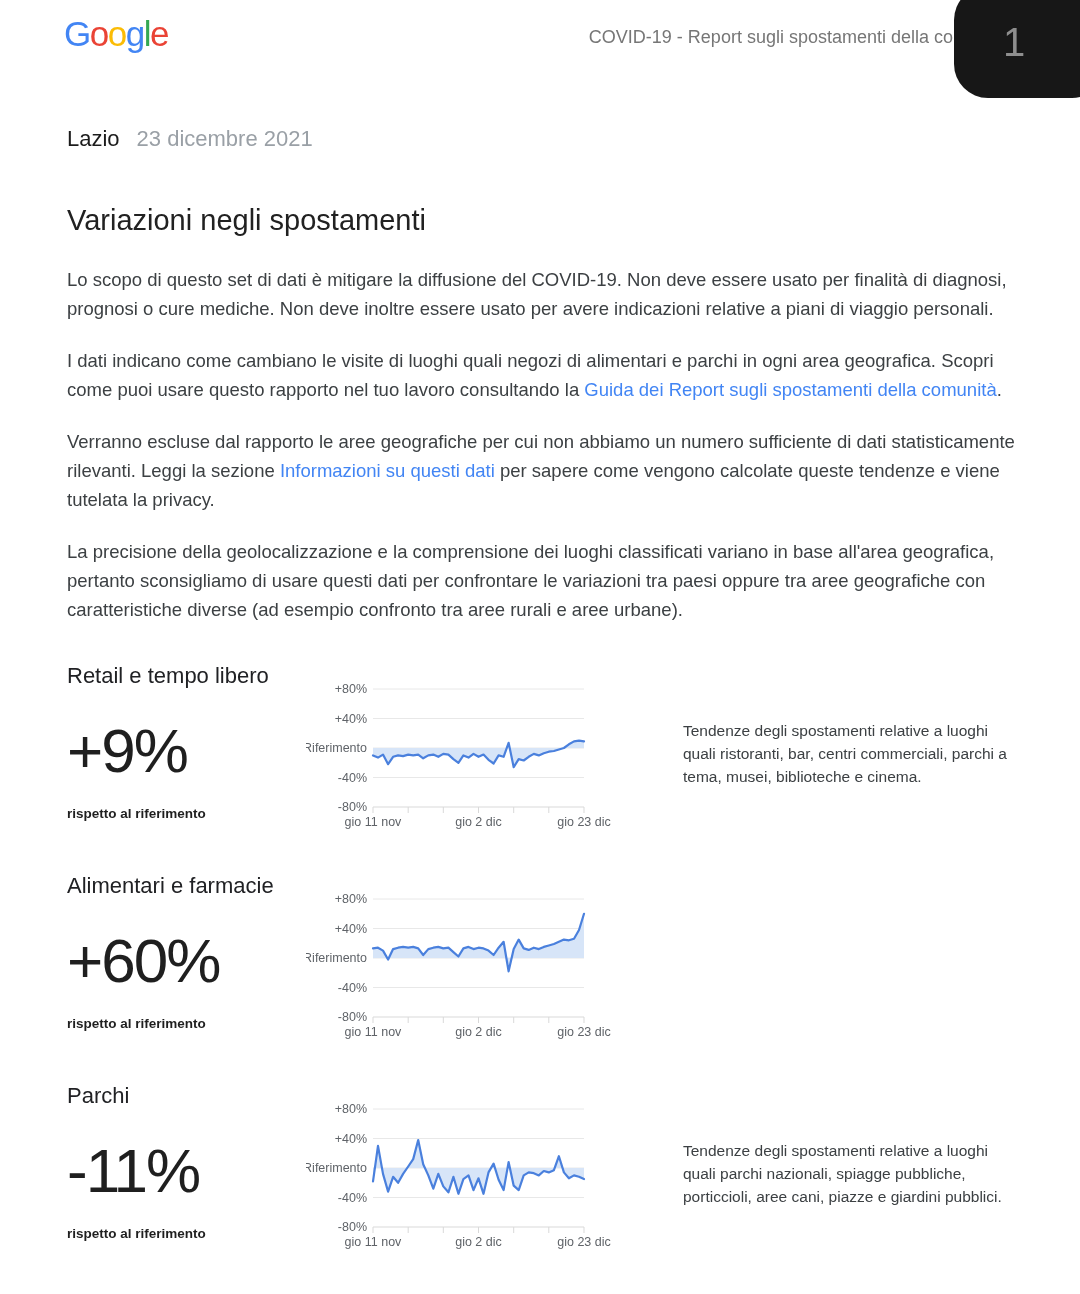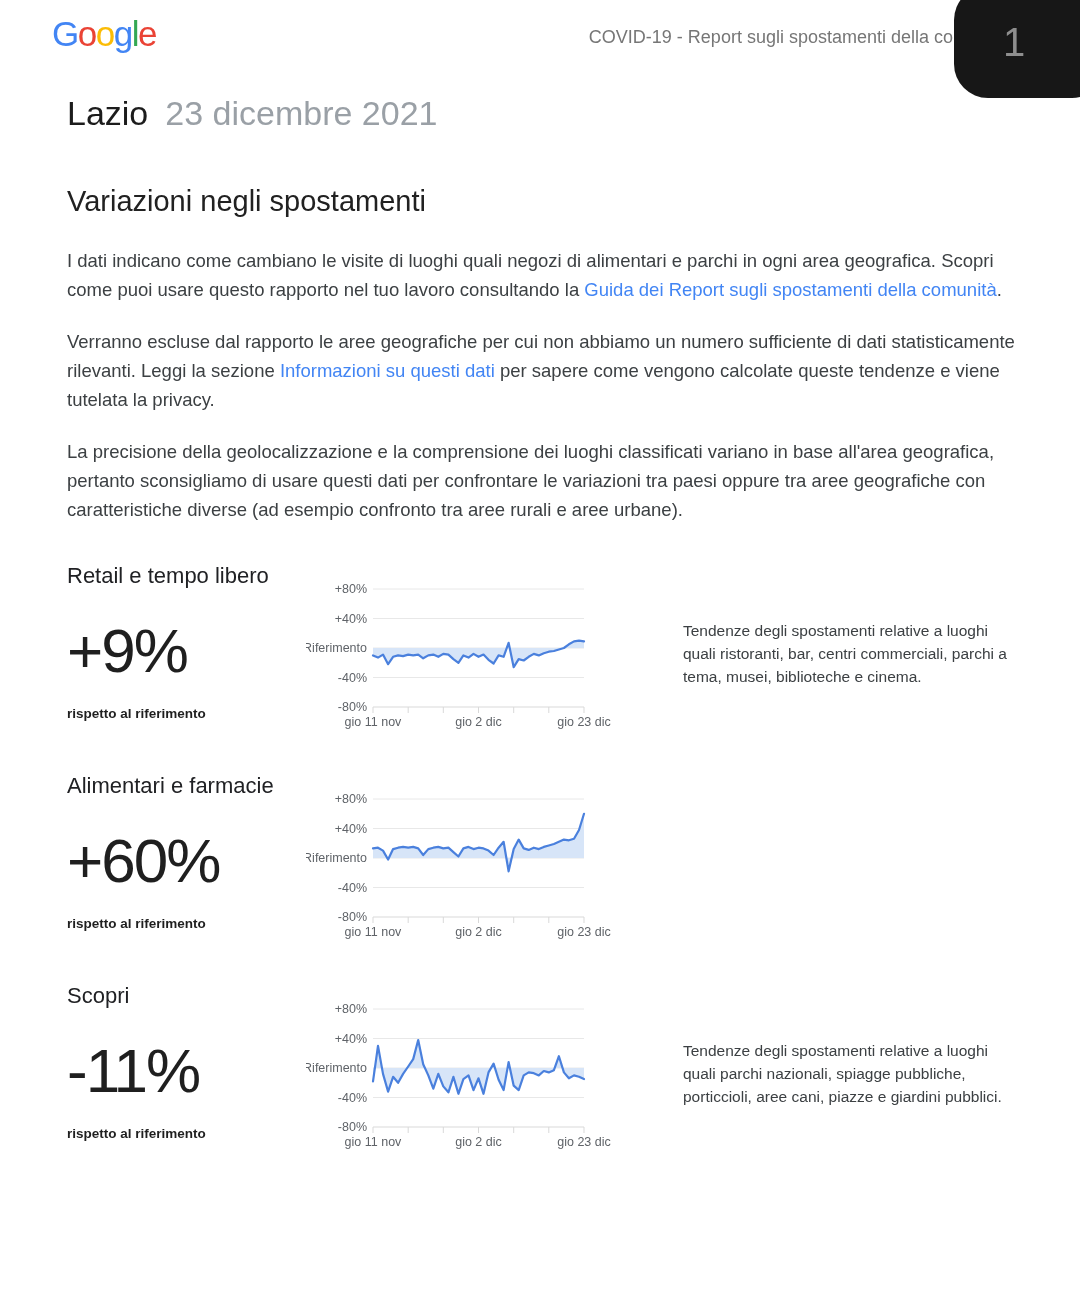--- a/index.html
+++ b/index.html
@@ -1,28 +1,28 @@
 <!DOCTYPE html>
 <html><head>
 <meta charset="utf-8">
 <style>
   html,body { margin:0; padding:0; background:#ffffff; }
   body { font-family:"Liberation Sans", sans-serif; color:#202124; }
   .page { position:relative; width:1080px; height:1294px; background:#ffffff; overflow:hidden; }
 
   
   .hdr { position:relative; height:66px; }
-  .logo { position:absolute; left:52px; top:14px; font-size:35px; font-weight:500; letter-spacing:-1.5px; }
+  .logo { position:absolute; left:64px; top:14px; font-size:35px; font-weight:500; letter-spacing:-1.5px; }
   .doc-title { position:absolute; top:27px; right:112px; font-size:18px; color:#767676; white-space:nowrap; }
   .page-badge { position:absolute; top:-14px; right:-26px; width:152px; height:112px;
     background:#171717; border-radius:34px; display:flex; align-items:center; justify-content:center;
     box-sizing:border-box; padding-right:32px; z-index:5; }
   .page-badge span { color:#8e8e8e; font-size:40px; }
 
-  .region-line { margin:28px 67px 0; font-size:34px; }
+  .region-line { margin:60px 67px 0; font-size:22px; }
   .region-name { color:#1c1c1c; font-weight:500; }
   .report-date { color:#9aa0a6; margin-left:17px; font-weight:400; }
 
   .heading { margin:52px 67px 0; font-size:29px; font-weight:400; color:#212121; }
 
   .paras { margin:28px 67px 0; width:948px; }
   .paras p { margin:0 0 23px; font-size:18.5px; line-height:29px; color:#3c4043; }
   .paras a { color:#4285f4; text-decoration:none; cursor:pointer; }
 
   .sections { margin:39px 0 0 67px; }
@@ -47,20 +47,21 @@
     </div>
   </div>
 
   <div class="region-line">
     <span class="region-name">Lazio</span><span class="report-date">23 dicembre 2021</span>
   </div>
 
   <div class="heading">Variazioni negli spostamenti</div>
 
   <div class="paras" id="paras">
+      <p><span>Lo scopo di questo set di dati è mitigare la diffusione del COVID-19. Non deve essere usato per finalità di diagnosi, prognosi o cure mediche. Non deve inoltre essere usato per avere indicazioni relative a piani di viaggio personali.</span></p>
       <p><span>I dati indicano come cambiano le visite di luoghi quali negozi di alimentari e parchi in ogni area geografica. Scopri come puoi usare questo rapporto nel tuo lavoro consultando la </span><a>Guida dei Report sugli spostamenti della comunità</a><span>.</span></p>
       <p><span>Verranno escluse dal rapporto le aree geografiche per cui non abbiamo un numero sufficiente di dati statisticamente rilevanti. Leggi la sezione </span><a>Informazioni su questi dati</a><span> per sapere come vengono calcolate queste tendenze e viene tutelata la privacy.</span></p>
       <p><span>La precisione della geolocalizzazione e la comprensione dei luoghi classificati variano in base all'area geografica, pertanto sconsigliamo di usare questi dati per confrontare le variazioni tra paesi oppure tra aree geografiche con caratteristiche diverse (ad esempio confronto tra aree rurali e aree urbane).</span></p>
     </div>
 
   <div class="sections">
 
     <section>
       <div class="stats">
         <div class="stat-title">Retail e tempo libero</div>
@@ -125,21 +126,21 @@
             <polyline points="67.0,59.4 72.0,58.7 77.0,61.6 82.1,70.5 87.1,60.1 92.1,58.7 97.1,57.9 102.2,58.7 107.2,57.9 112.2,59.4 117.2,66.0 122.3,60.1 127.3,58.7 132.3,57.9 137.3,59.4 142.4,58.7 147.4,63.1 152.4,67.5 157.4,59.4 162.5,57.9 167.5,60.1 172.5,58.7 177.5,59.4 182.5,61.6 187.6,66.0 192.6,58.7 197.6,52.8 202.6,82.3 207.7,60.1 212.7,50.6 217.7,59.4 222.7,60.9 227.8,58.7 232.8,60.1 237.8,57.9 242.8,56.5 247.9,55.0 252.9,52.8 257.9,50.6 262.9,51.3 268.0,49.8 273.0,41.0 278.0,24.8" fill="none" stroke="#4a80dd" stroke-width="2.2" stroke-linejoin="round" stroke-linecap="round"></polyline>
             <text x="67.0" y="147" text-anchor="middle" font-size="12.5" fill="#5f6368" font-family="Liberation Sans, sans-serif">gio 11 nov</text>
             <text x="172.5" y="147" text-anchor="middle" font-size="12.5" fill="#5f6368" font-family="Liberation Sans, sans-serif">gio 2 dic</text>
             <text x="278.0" y="147" text-anchor="middle" font-size="12.5" fill="#5f6368" font-family="Liberation Sans, sans-serif">gio 23 dic</text>
           </svg>
       </div>
     </section>
 
     <section>
       <div class="stats">
-        <div class="stat-title">Scopri</div>
+        <div class="stat-title">Parchi</div>
         <div class="stat-value">-11%</div>
         <div class="stat-caption">rispetto al riferimento</div>
       </div>
       <div class="chartwrap">
         <svg width="330" height="160" viewBox="0 0 330 160">
             <line x1="67" y1="10" x2="278" y2="10" stroke="#e8e8e8" stroke-width="1"></line>
             <line x1="67" y1="39.5" x2="278" y2="39.5" stroke="#e8e8e8" stroke-width="1"></line>
             <line x1="67" y1="69" x2="278" y2="69" stroke="#e8e8e8" stroke-width="1"></line>
             <line x1="67" y1="98.5" x2="278" y2="98.5" stroke="#e8e8e8" stroke-width="1"></line>
             <line x1="67" y1="128" x2="278" y2="128" stroke="#d9d9d9" stroke-width="1"></line>

